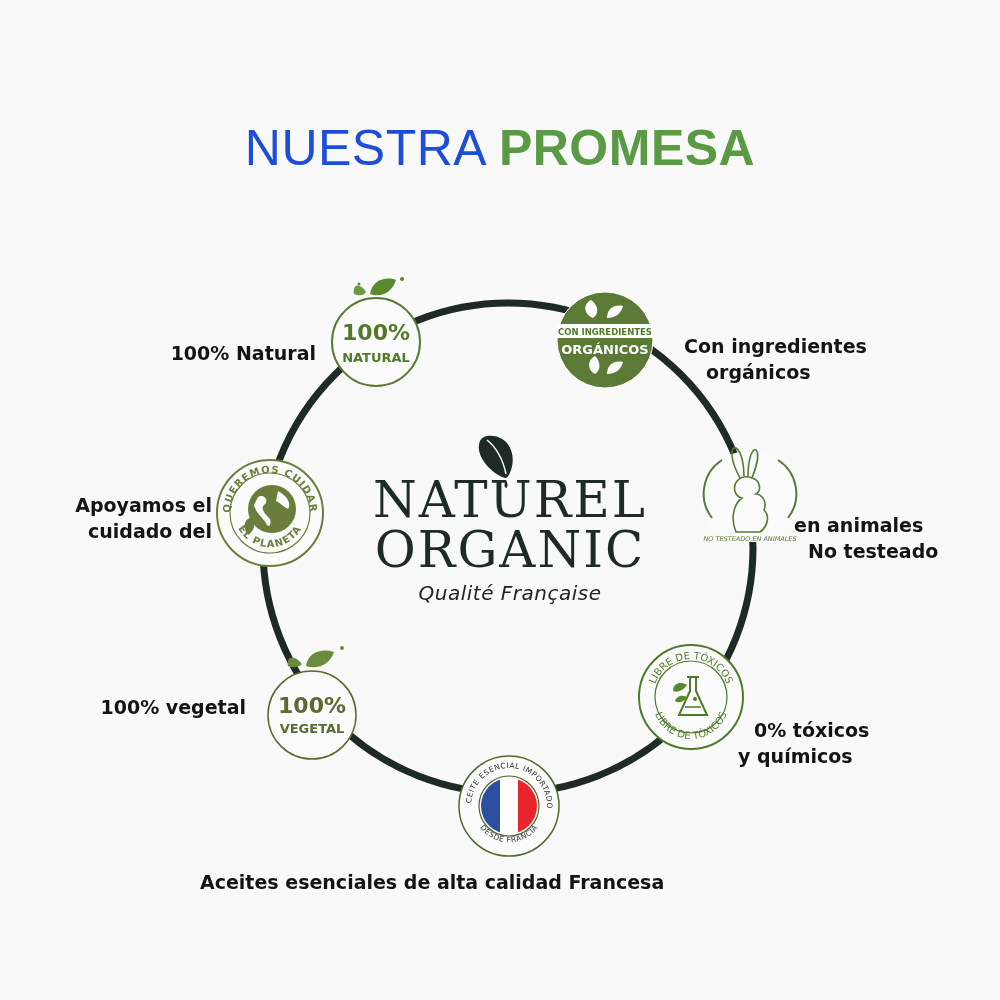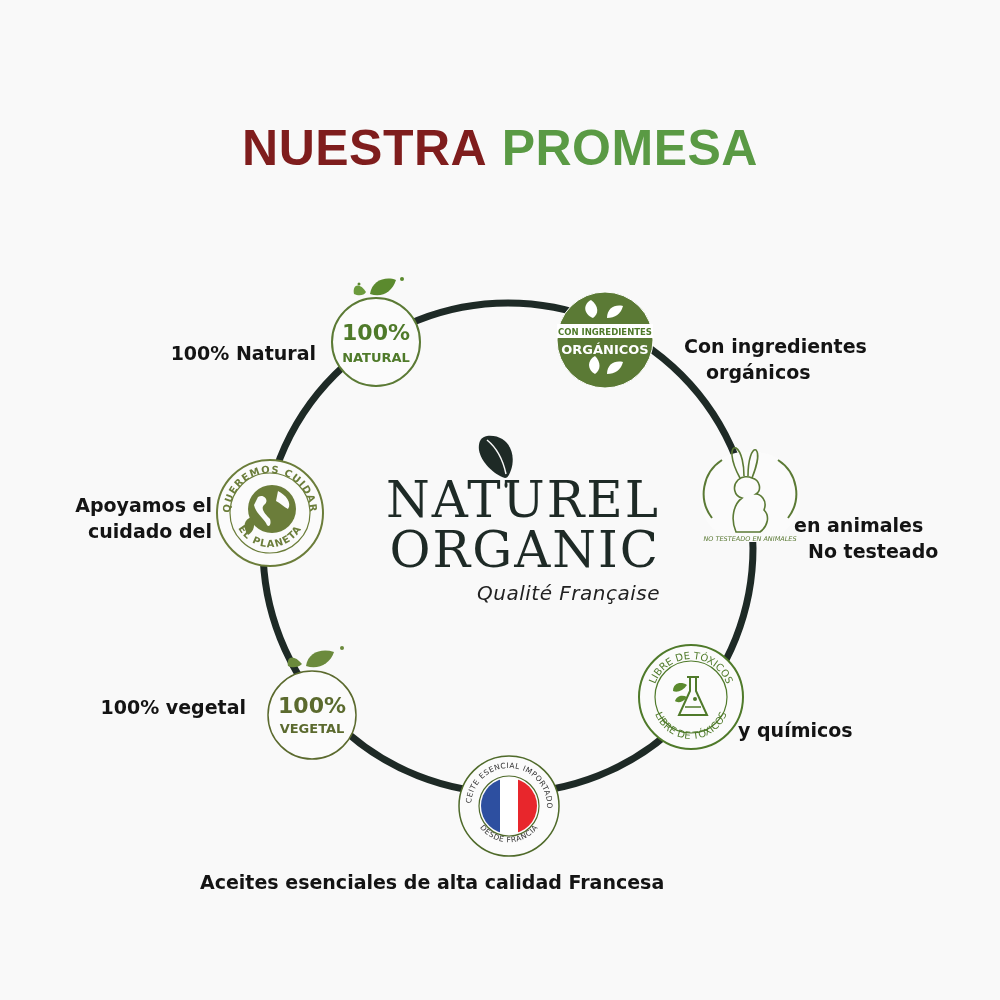--- a/index.html
+++ b/index.html
@@ -1,25 +1,25 @@
 <!DOCTYPE html>
 <html><head>
 <meta charset="utf-8">
 <style>
   html,body{margin:0;padding:0;}
   body{width:1000px;height:1000px;background:#f9f9f9;position:relative;overflow:hidden;font-family:"DejaVu Sans","Liberation Sans",sans-serif;color:#111;}
   .title{position:absolute;top:118px;left:0;width:1000px;text-align:center;font-family:"Liberation Sans",sans-serif;font-size:50px;letter-spacing:0.5px;line-height:60px;}
-  .title .light{font-weight:bold;color:#7f1d1d;}
+  .title .light{font-weight:normal;color:#1d4ed8;}
   .title .bold{font-weight:bold;color:#5a9a44;}
   svg.ring{position:absolute;left:0;top:0;}
   .badge{position:absolute;}
   .label{position:absolute;font-family:"DejaVu Sans",sans-serif;font-weight:600;font-size:19px;line-height:26px;color:#141414;}
   .label.right{text-align:left;}
   .label.left{text-align:right;}
-  .brand{position:absolute;left:360px;top:430px;width:300px;text-align:right;}
+  .brand{position:absolute;left:360px;top:430px;width:300px;text-align:center;}
   .brand .line1,.brand .line2{font-family:"DejaVu Serif","Liberation Serif",serif;font-size:50px;line-height:50px;color:#1e2a26;letter-spacing:2px;}
   .brand .line1{margin-top:45px;}
   .brand .sub{font-family:"DejaVu Sans",sans-serif;font-style:italic;font-size:20px;color:#222;margin-top:6px;letter-spacing:0.5px;}
   .leaf-logo{position:absolute;left:473px;top:432px;}
 </style>
 </head>
 <body>
 
 <div class="title">
   <span class="light">NUESTRA</span>
@@ -156,16 +156,17 @@
 </div>
 
 <div class="label left" style="left:40px;top:492px;width:172px;">
   <div>Apoyamos el</div>
   <div>cuidado del</div>
 </div>
 
 <div class="label left" style="left:80px;top:694px;width:166px;">100% vegetal</div>
 
 <div class="label right" style="left:738px;top:717px;width:180px;">
+  <div style="padding-left:16px">0% tóxicos</div>
   <div>y químicos</div>
 </div>
 
 <div class="label" style="left:200px;top:869px;width:616px;text-align:left;">Aceites esenciales de alta calidad Francesa</div>
 
 </body></html>

